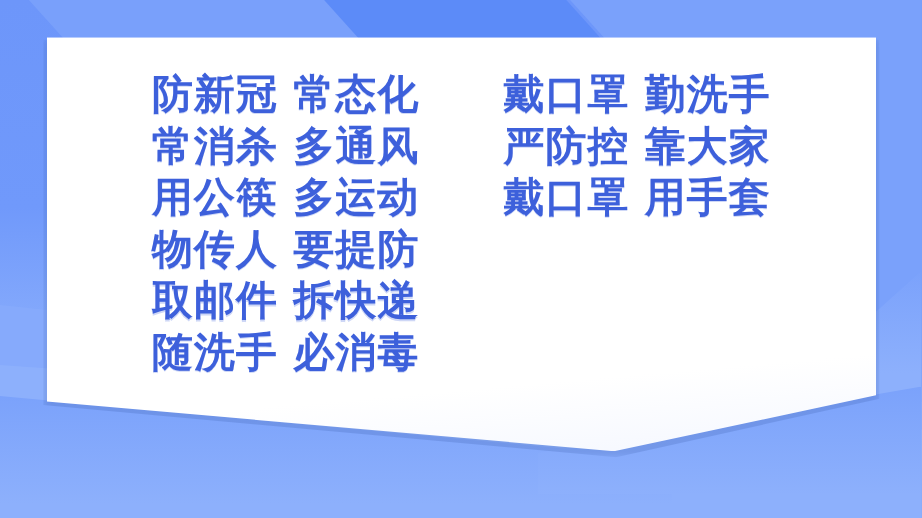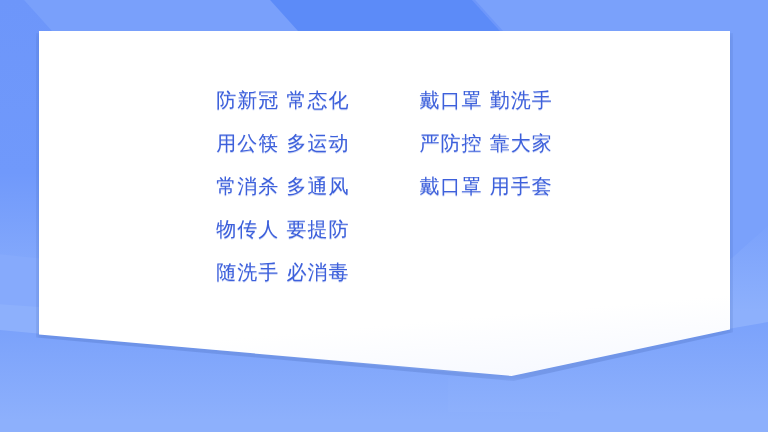--- a/index.html
+++ b/index.html
@@ -46,22 +46,22 @@
 
   
   .slogan-wrap{
     position:absolute;left:39px;top:31px;width:691px;height:310px;
     display:flex;align-items:center;justify-content:center;
   }
   .cols{display:flex;gap:70px;}
   .col{display:flex;flex-direction:column;gap:3px;}
   .line{
     color:#3d60db;
-    font-weight:400;
-    font-size:20px;
+    font-weight:700;
+    font-size:34px;
     line-height:40px;
     letter-spacing:1px;
     white-space:pre;
     font-family:"DejaVu Sans","Liberation Sans",sans-serif;
     text-shadow:0 1px 0 rgba(61,96,219,.25);
   }
 </style>
 </head>
 <body>
 
@@ -83,23 +83,24 @@
   <div class="wedge-r"></div>
 
   <div class="card-shadow"></div>
   <div class="card"></div>
 
   <div class="slogan-wrap">
     <div class="cols">
 
       <div class="col">
         <div class="line">防新冠 常态化</div>
+        <div class="line">常消杀 多通风</div>
         <div class="line">用公筷 多运动</div>
-        <div class="line">常消杀 多通风</div>
         <div class="line">物传人 要提防</div>
+        <div class="line">取邮件 拆快递</div>
         <div class="line">随洗手 必消毒</div>
       </div>
 
       <div class="col">
         <div class="line">戴口罩 勤洗手</div>
         <div class="line">严防控 靠大家</div>
         <div class="line">戴口罩 用手套</div>
       </div>
 
     </div>

